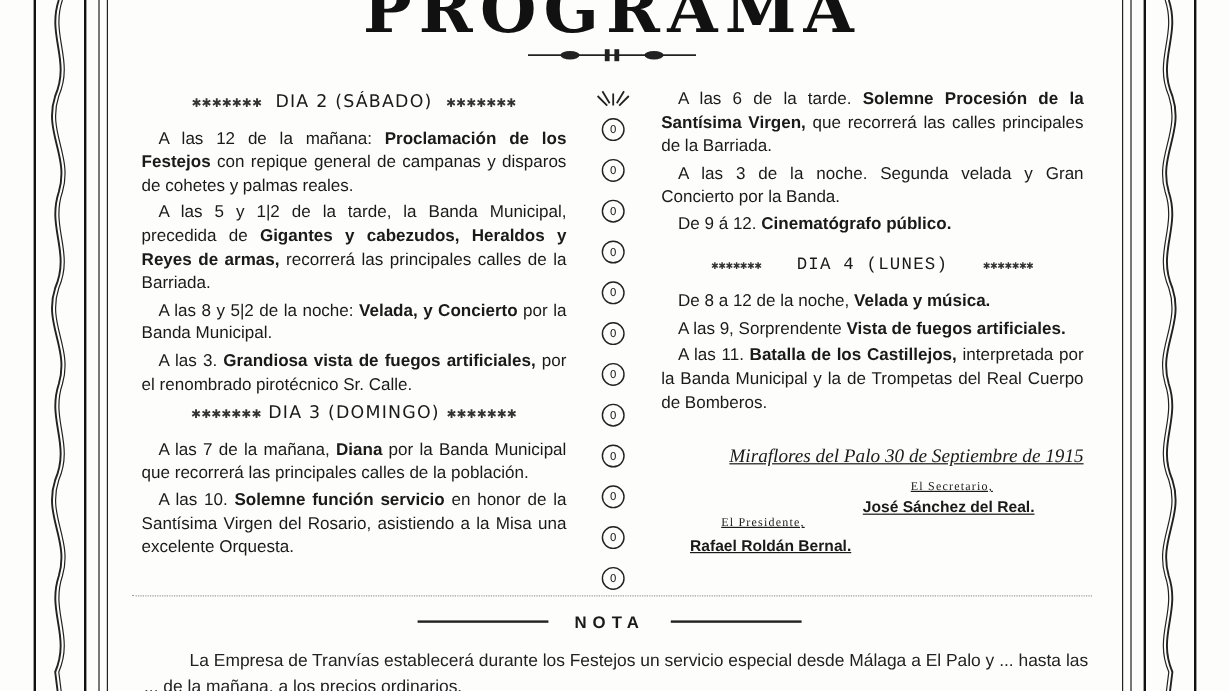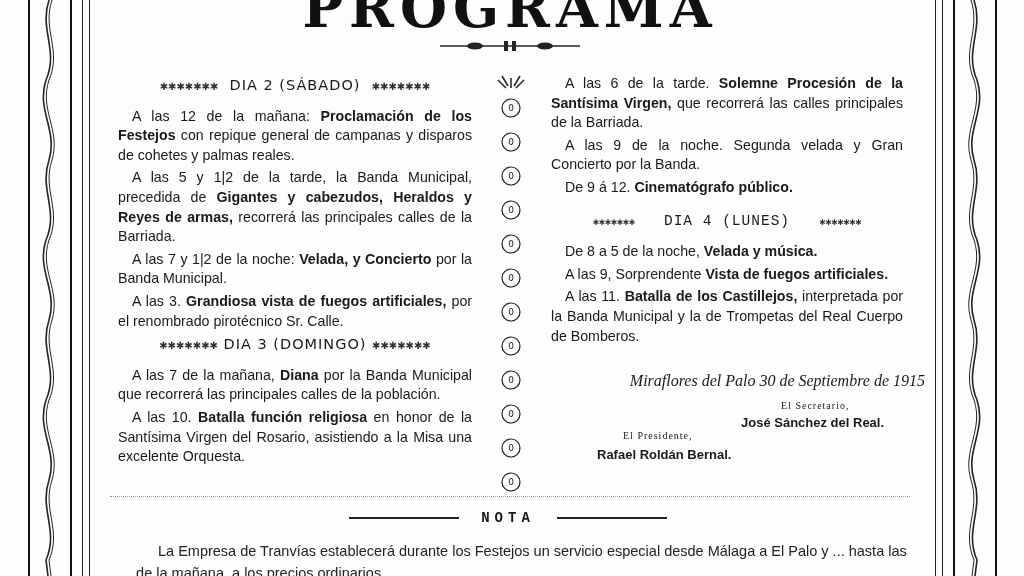--- a/index.html
+++ b/index.html
@@ -28,28 +28,28 @@
     }
     .title-ornament { position:absolute; left:440px; top:40px; width:140px; height:12px; }
     .col { position:absolute; font-family:"Liberation Sans", sans-serif; font-size:14.2px; line-height:19.6px; }
     .col-left { left:118px; top:74px; width:354px; }
     .col-right { left:551px; top:74px; width:352px; }
     .day-head { text-align:center; font-family:"DejaVu Sans", sans-serif; font-size:14.5px; letter-spacing:1px; margin:2px 0 10px; white-space:nowrap; }
     .day-head .stars { font-size:10px; letter-spacing:0; color:#333; }
     .para { text-align:justify; text-indent:14px; margin:0 0 3px; }
     .para b { font-weight:bold; }
     .center-ornament { position:absolute; left:494px; top:74px; width:34px; height:420px; }
-    .signatures { position:absolute; left:573px; top:372px; width:352px; }
+    .signatures { position:absolute; left:551px; top:372px; width:352px;text-decoration:underline; }
     .place-date { font-family:"Liberation Serif", serif; font-style:italic; font-size:16px; text-align:right; }
     .sig-role { font-family:"Liberation Serif", serif; font-size:10px; letter-spacing:1px; }
     .sig-name { font-family:"Liberation Sans", sans-serif; font-weight:bold; font-size:13px; }
     .sep-line { position:absolute; left:110px; top:496px; width:800px; height:1px; border-top:1px dotted #999; }
     .nota { position:absolute; left:348px; top:510px; width:320px; display:flex; align-items:center; justify-content:center; gap:22px; }
     .nota .dash { width:110px; height:2px; background:#222; }
-    .nota .label { font-family:Liberation Mono, monospace; font-size:14px; letter-spacing:5px; font-weight:bold;text-align:right; }
+    .nota .label { font-family:Liberation Sans, sans-serif; font-size:14px; letter-spacing:5px; font-weight:bold;text-align:right; }
     .nota-text { position:absolute; left:120px; top:540px; width:800px; font-family:"Liberation Sans", sans-serif; font-size:14.5px; line-height:22px; text-indent:38px; color:#222; }
   </style>
 </head>
 <body>
 
 <div class="border-left">
   <svg class="vine" viewBox="0 0 30 576" preserveAspectRatio="none">
     <path d="M15 0 C 5 30, 25 50, 12 80 C 2 110, 24 130, 15 160 C 5 190, 25 210, 12 240 C 2 270, 24 290, 15 320 C 5 350, 25 370, 12 400 C 2 430, 24 450, 15 480 C 5 510, 25 530, 12 560 L 14 576" fill="none" stroke="#222" stroke-width="1.6"></path>
     <path d="M18 0 C 8 30, 28 50, 15 80 C 5 110, 27 130, 18 160 C 8 190, 28 210, 15 240 C 5 270, 27 290, 18 320 C 8 350, 28 370, 15 400 C 5 430, 27 450, 18 480 C 8 510, 28 530, 15 560 L 17 576" fill="none" stroke="#222" stroke-width="1"></path>
   </svg>
@@ -73,30 +73,30 @@
 </svg>
 
 <div class="col col-left">
   <div class="day-head">
     <span class="stars">✱✱✱✱✱✱✱</span>
     &nbsp;<span>DIA 2 (SÁBADO)</span>&nbsp;
     <span class="stars">✱✱✱✱✱✱✱</span>
   </div>
   <p class="para"><span>A las 12 de la mañana: </span><b>Proclamación de los Festejos</b><span> con repique general de campanas y disparos de cohetes y palmas reales.</span></p>
   <p class="para"><span>A las 5 y 1|2 de la tarde, la Banda Municipal, precedida de </span><b>Gigantes y cabezudos, Heraldos y Reyes de armas,</b><span> recorrerá las principales calles de la Barriada.</span></p>
-  <p class="para"><span>A las 7 y 1|2 de la noche: </span><b>Velada, y Concierto</b><span> por la Banda Municipal.</span></p>
+  <p class="para"><span>A las 8 y 5|2 de la noche: </span><b>Velada, y Concierto</b><span> por la Banda Municipal.</span></p>
   <p class="para"><span>A las 3. </span><b>Grandiosa vista de fuegos artificiales,</b><span> por el renombrado pirotécnico Sr. Calle.</span></p>
 
   <div class="day-head" style="margin-top:4px;">
     <span class="stars">✱✱✱✱✱✱✱</span>
     <span>DIA 3 (DOMINGO)</span>
     <span class="stars">✱✱✱✱✱✱✱</span>
   </div>
   <p class="para"><span>A las 7 de la mañana, </span><b>Diana</b><span> por la Banda Municipal que recorrerá las principales calles de la población.</span></p>
-  <p class="para"><span>A las 10. </span><b>Batalla función religiosa</b><span> en honor de la Santísima Virgen del Rosario, asistiendo a la Misa una excelente Orquesta.</span></p>
+  <p class="para"><span>A las 10. </span><b>Solemne función servicio</b><span> en honor de la Santísima Virgen del Rosario, asistiendo a la Misa una excelente Orquesta.</span></p>
 </div>
 
 <svg class="center-ornament" viewBox="0 0 34 420">
   <path d="M4 6 L12 14 M8 2 L14 12 M30 6 L22 14 M26 2 L20 12 M17 4 L17 14" stroke="#222" stroke-width="1.5"></path>
   <g fill="none" stroke="#222" stroke-width="1.2">
     <circle cx="17" cy="34" r="9"></circle>
       <circle cx="17" cy="68" r="9"></circle>
       <circle cx="17" cy="102" r="9"></circle>
     <circle cx="17" cy="136" r="9"></circle>
       <circle cx="17" cy="170" r="9"></circle>
@@ -119,29 +119,29 @@
       <text x="17" y="275">0</text>
       <text x="17" y="309">0</text>
     <text x="17" y="343">0</text>
       <text x="17" y="377">0</text>
       <text x="17" y="411">0</text>
   </g>
 </svg>
 
 <div class="col col-right">
   <p class="para"><span>A las 6 de la tarde. </span><b>Solemne Procesión de la Santísima Virgen,</b><span> que recorrerá las calles principales de la Barriada.</span></p>
-  <p class="para"><span>A las 9 de la noche. Segunda velada y Gran Concierto por la Banda.</span><b></b><span></span></p>
+  <p class="para"><span>A las 3 de la noche. Segunda velada y Gran Concierto por la Banda.</span><b></b><span></span></p>
   <p class="para"><span>De 9 á 12. </span><b>Cinematógrafo público.</b><span></span></p>
 
   <div class="day-head" style="margin-top:14px;font-family:Liberation Mono, monospace;">
     <span class="stars">✱✱✱✱✱✱✱</span>
     &nbsp;&nbsp;<span>DIA 4 (LUNES)</span>&nbsp;&nbsp;
     <span class="stars">✱✱✱✱✱✱✱</span>
   </div>
-  <p class="para"><span>De 8 a 5 de la noche, </span><b>Velada y música.</b><span></span></p>
+  <p class="para"><span>De 8 a 12 de la noche, </span><b>Velada y música.</b><span></span></p>
   <p class="para"><span>A las 9, Sorprendente </span><b>Vista de fuegos artificiales.</b><span></span></p>
   <p class="para"><span>A las 11. </span><b>Batalla de los Castillejos,</b><span> interpretada por la Banda Municipal y la de Trompetas del Real Cuerpo de Bomberos.</span></p>
 </div>
 
 <div class="signatures">
   <div class="place-date">Miraflores del Palo 30 de Septiembre de 1915</div>
   <div class="sig-role" style="margin:10px 0 0 208px;">El Secretario,</div>
   <div class="sig-name" style="margin:4px 0 0 168px;">José Sánchez del Real.</div>
   <div class="sig-role" style="margin:0 0 0 50px;">El Presidente,</div>
   <div class="sig-name" style="margin:6px 0 0 24px;">Rafael Roldán Bernal.</div>

